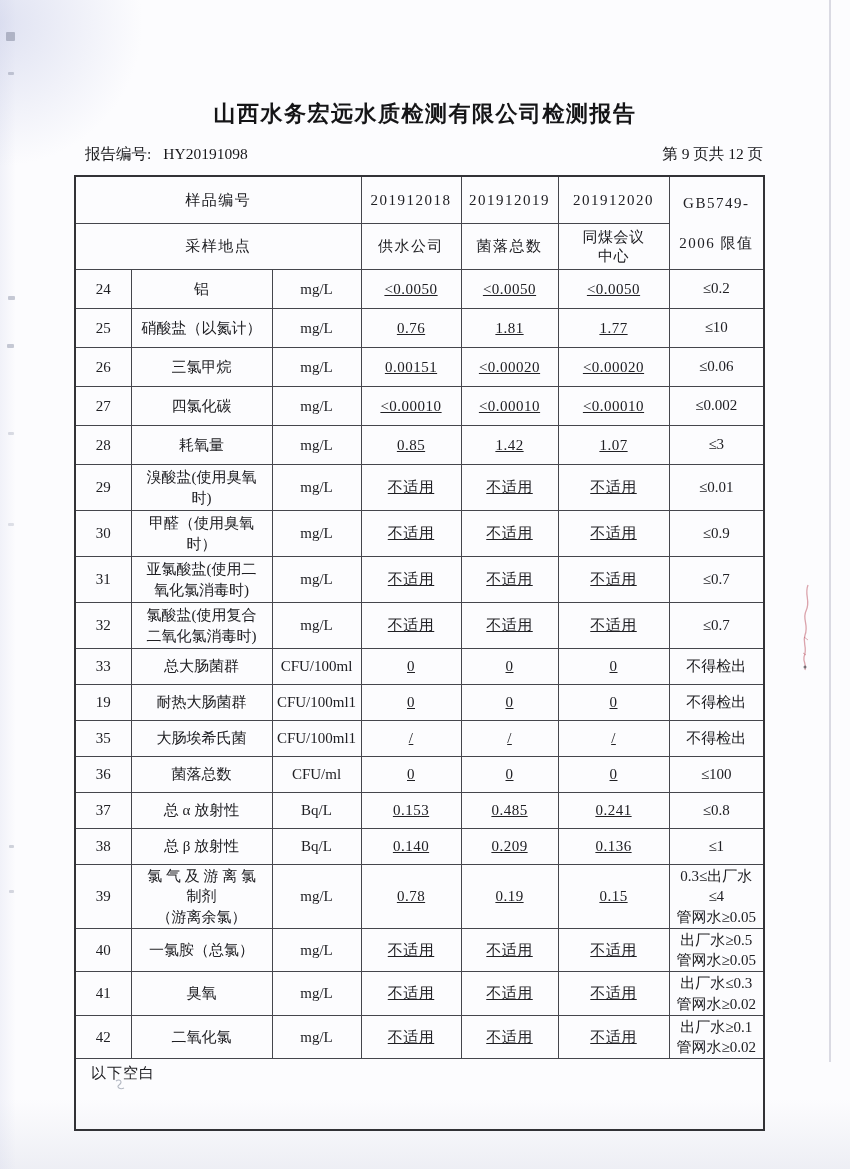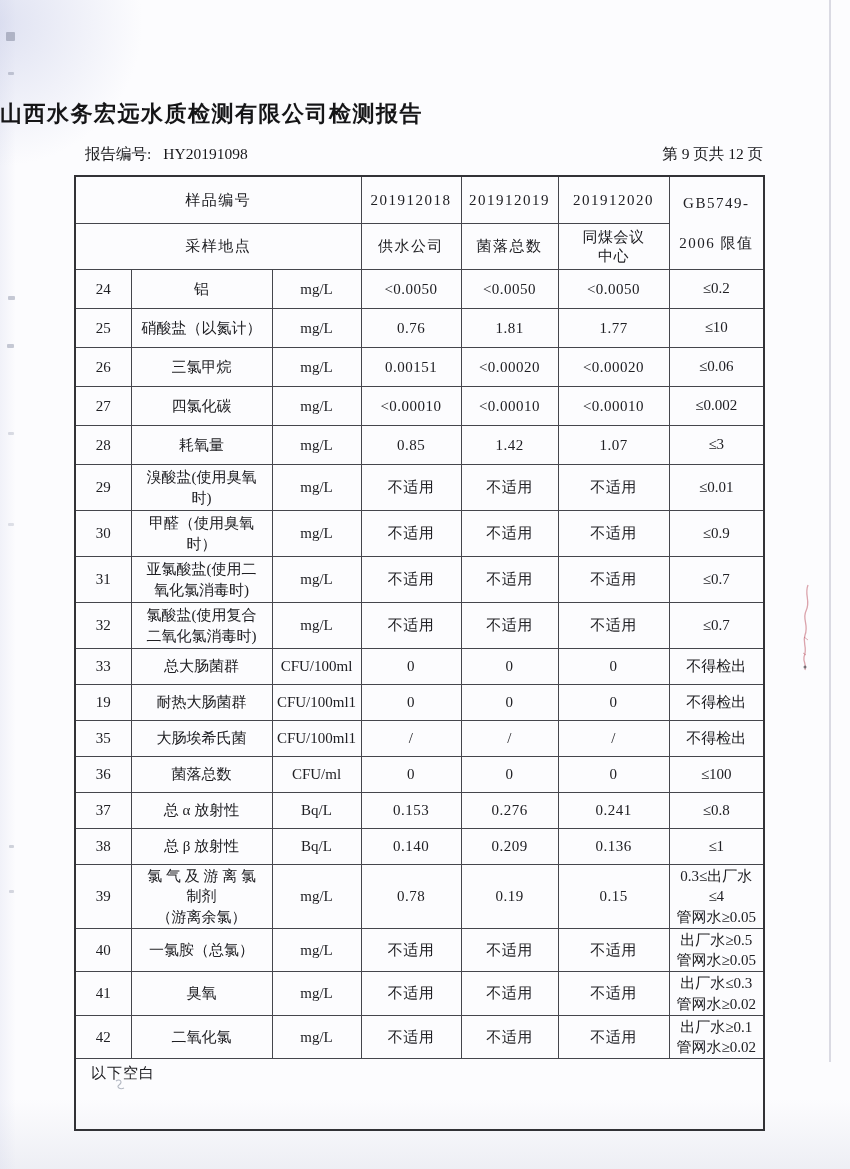--- a/index.html
+++ b/index.html
@@ -15,21 +15,21 @@
       radial-gradient(circle at 0% 2%, rgba(200,205,232,.55), rgba(200,205,232,0) 10%),
       linear-gradient(to right, rgba(214,217,236,.30) 0px, rgba(214,217,236,0) 16px),
       linear-gradient(to bottom, rgba(255,255,255,0) 94%, rgba(204,207,222,.30) 100%),
       #fcfcfe;
   }
   
   .paper-edge{position:absolute;top:0;left:829px;width:2px;height:1062px;background:#dadae3;}
   
   .title{
     position:absolute;top:99px;left:0;width:100%;
-    text-align:left;font-size:22px;font-weight:bold;letter-spacing:1.5px;
+    text-align:center;font-size:22px;font-weight:bold;letter-spacing:1.5px;
     font-family:"DejaVu Sans","Liberation Sans",sans-serif;color:#151517;
   }
   .meta{
     position:absolute;top:144px;left:85px;width:678px;
     display:flex;justify-content:space-between;align-items:baseline;
     font-size:15.5px;color:#17171a;
   }
   .meta .label{margin-right:12px;}
   
   table.report{
@@ -40,21 +40,21 @@
   table.report td{
     border:1.5px solid #45464c;
     text-align:center;vertical-align:middle;
     font-size:15px;padding:1px 3px;color:#202024;
     overflow:hidden;
   }
   tr.hr td{letter-spacing:1.5px;margin-left:12px;}
   .num-sp{letter-spacing:1px;}
   .c-item{text-align:left;padding-left:9px;white-space:pre-line;line-height:1.35;}
   .c-lim{white-space:pre-line;line-height:1.3;}
-  .c-val{letter-spacing:.5px;}
+  .c-val{letter-spacing:.5px;text-decoration:underline;}
   .c-unit{font-size:14px;}
   .u-sm{font-size:12px;letter-spacing:0;margin-left:8px;}
   .lim-sm{font-size:11px;letter-spacing:0;line-height:1.35;}
   .ctr{text-align:center !important;padding-left:3px !important;}
   .std div{line-height:1.2;}
   .std .gap{height:22px;}
   .loc-pre{white-space:pre-line;line-height:1.25;}
   
   tr.h44 td{height:44px;} tr.h43 td{height:43px;}
   tr.h36 td{height:36px;} tr.h33 td{height:33px;}
@@ -229,21 +229,21 @@
       <td class="c-val">0</td>
       <td class="c-val">0</td>
       <td class="c-val">0</td>
       <td class="c-lim">≤100</td>
     </tr>
     <tr class="h33">
       <td>37</td>
       <td class="c-item">总 α 放射性</td>
       <td class="c-unit">Bq/L</td>
       <td class="c-val">0.153</td>
-      <td class="c-val">0.276</td>
+      <td class="c-val">0.485</td>
       <td class="c-val">0.241</td>
       <td class="c-lim">≤0.8</td>
     </tr>
     <tr class="h33">
       <td>38</td>
       <td class="c-item">总 β 放射性</td>
       <td class="c-unit">Bq/L</td>
       <td class="c-val">0.140</td>
       <td class="c-val">0.209</td>
       <td class="c-val">0.136</td>

